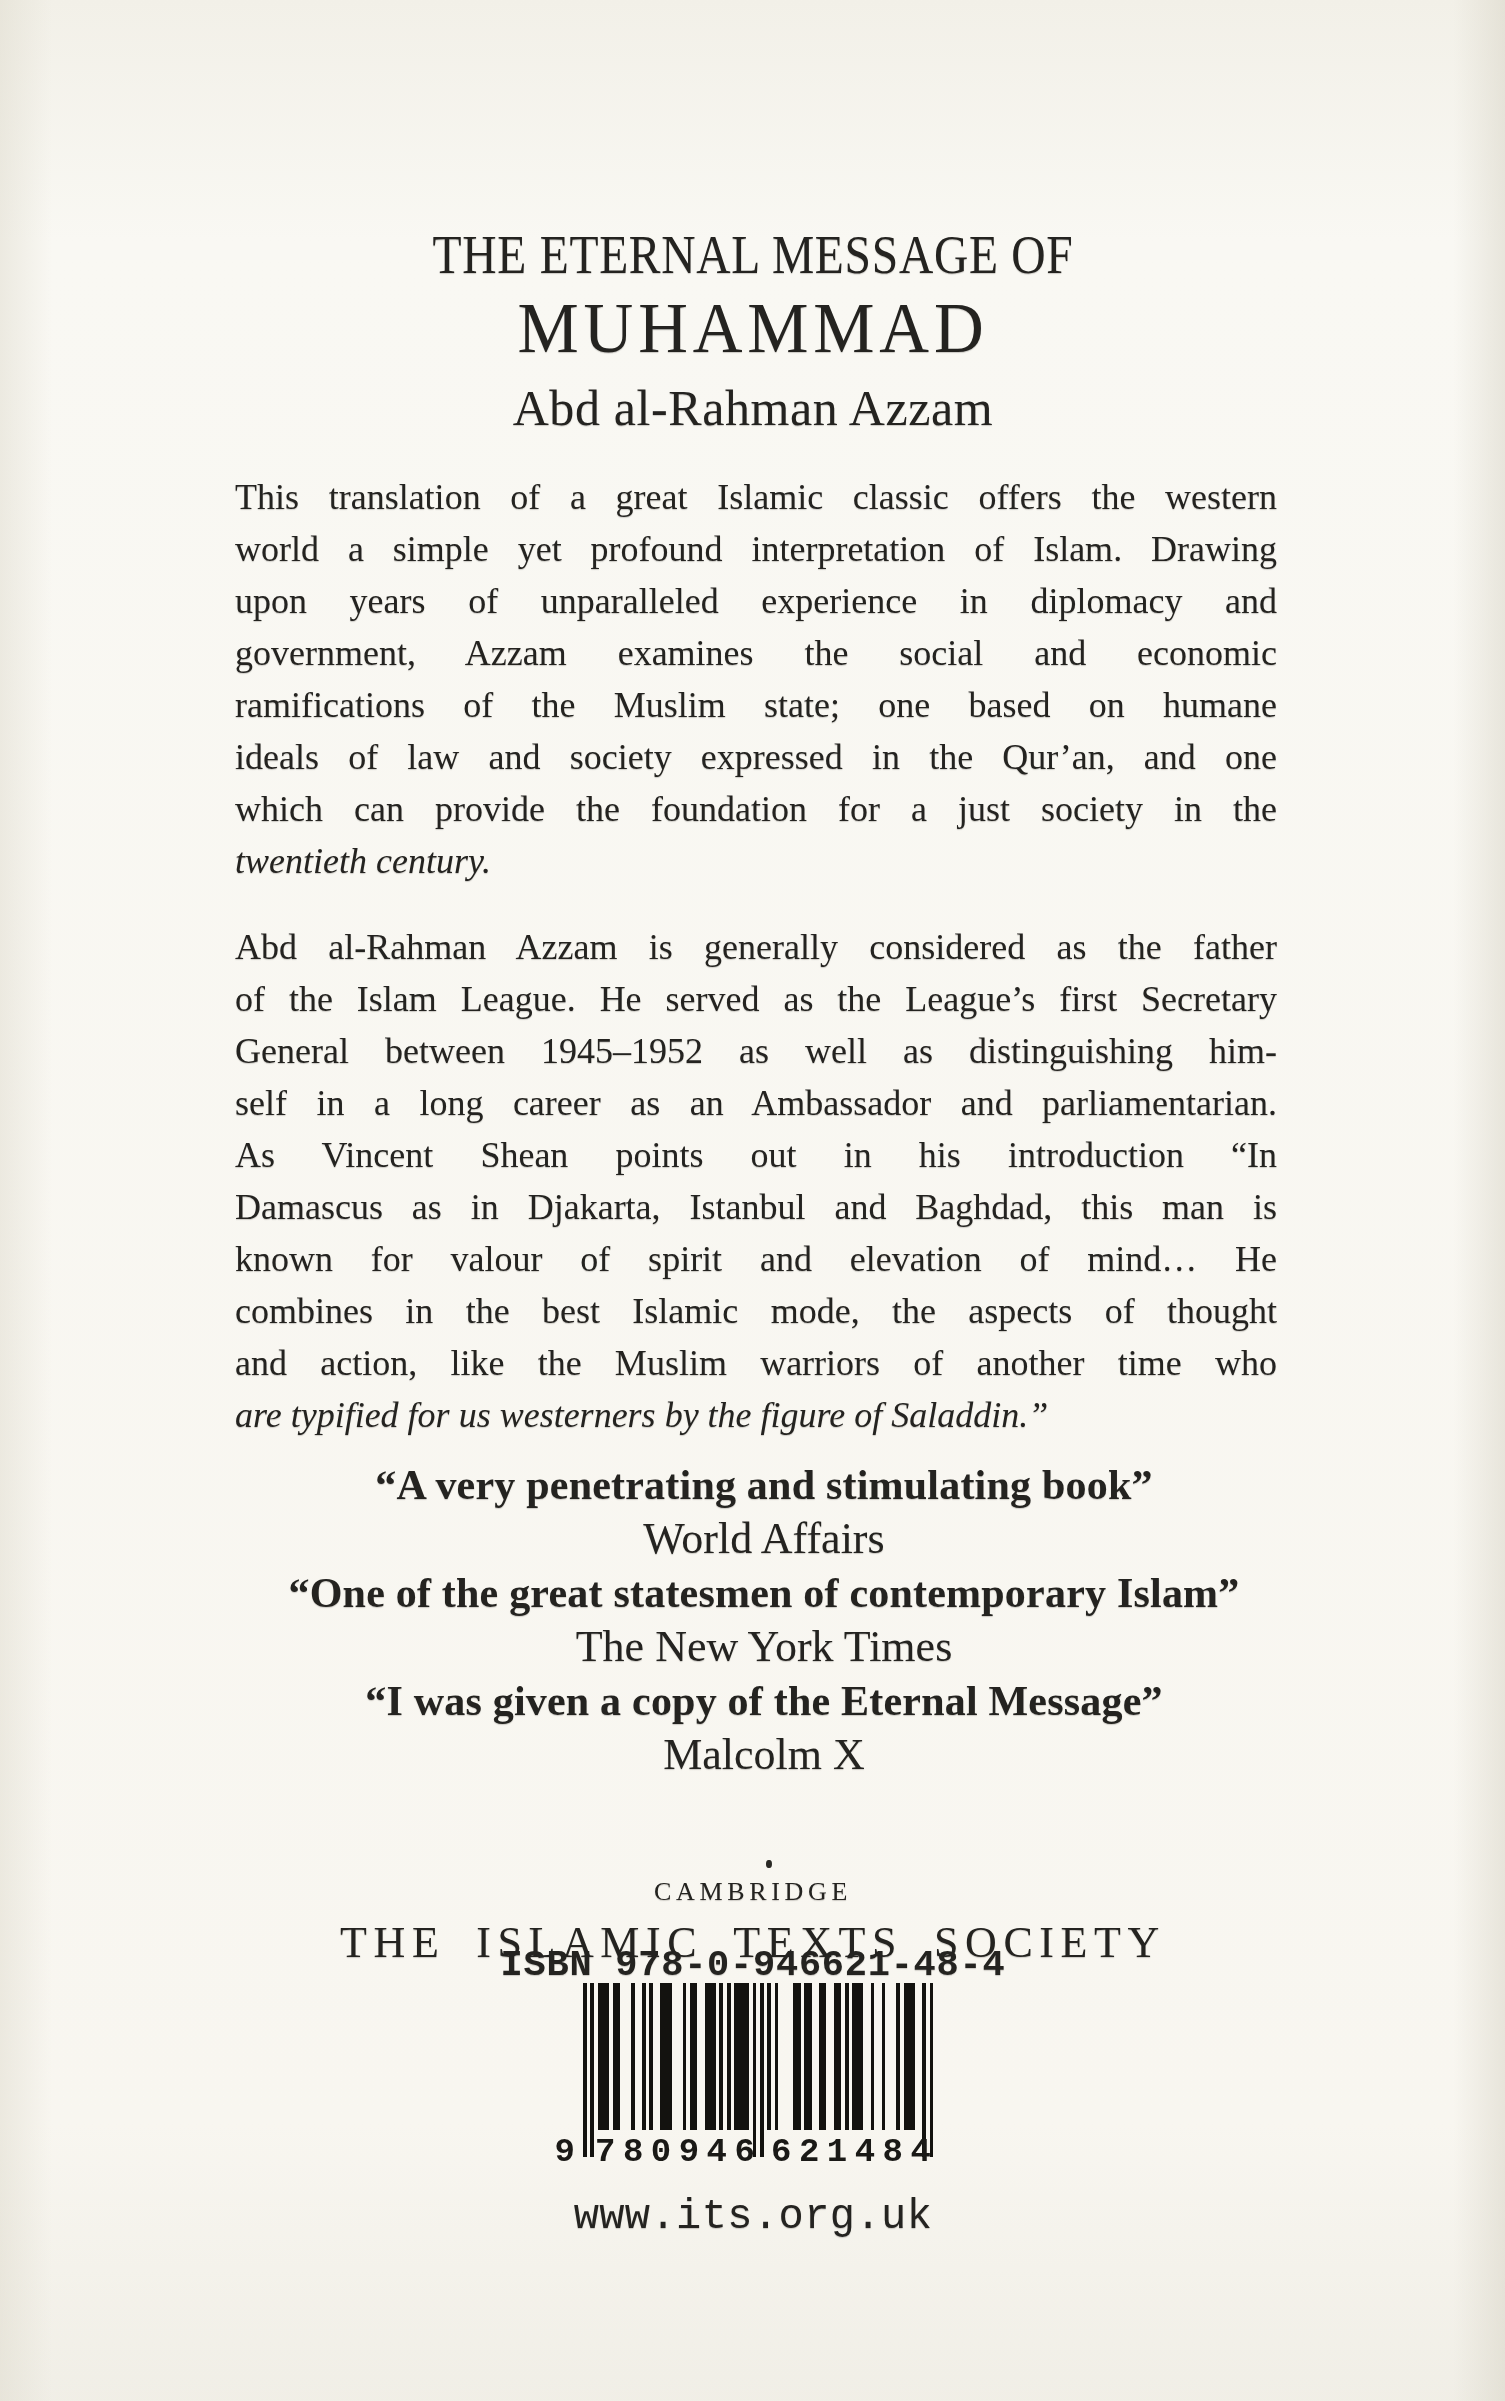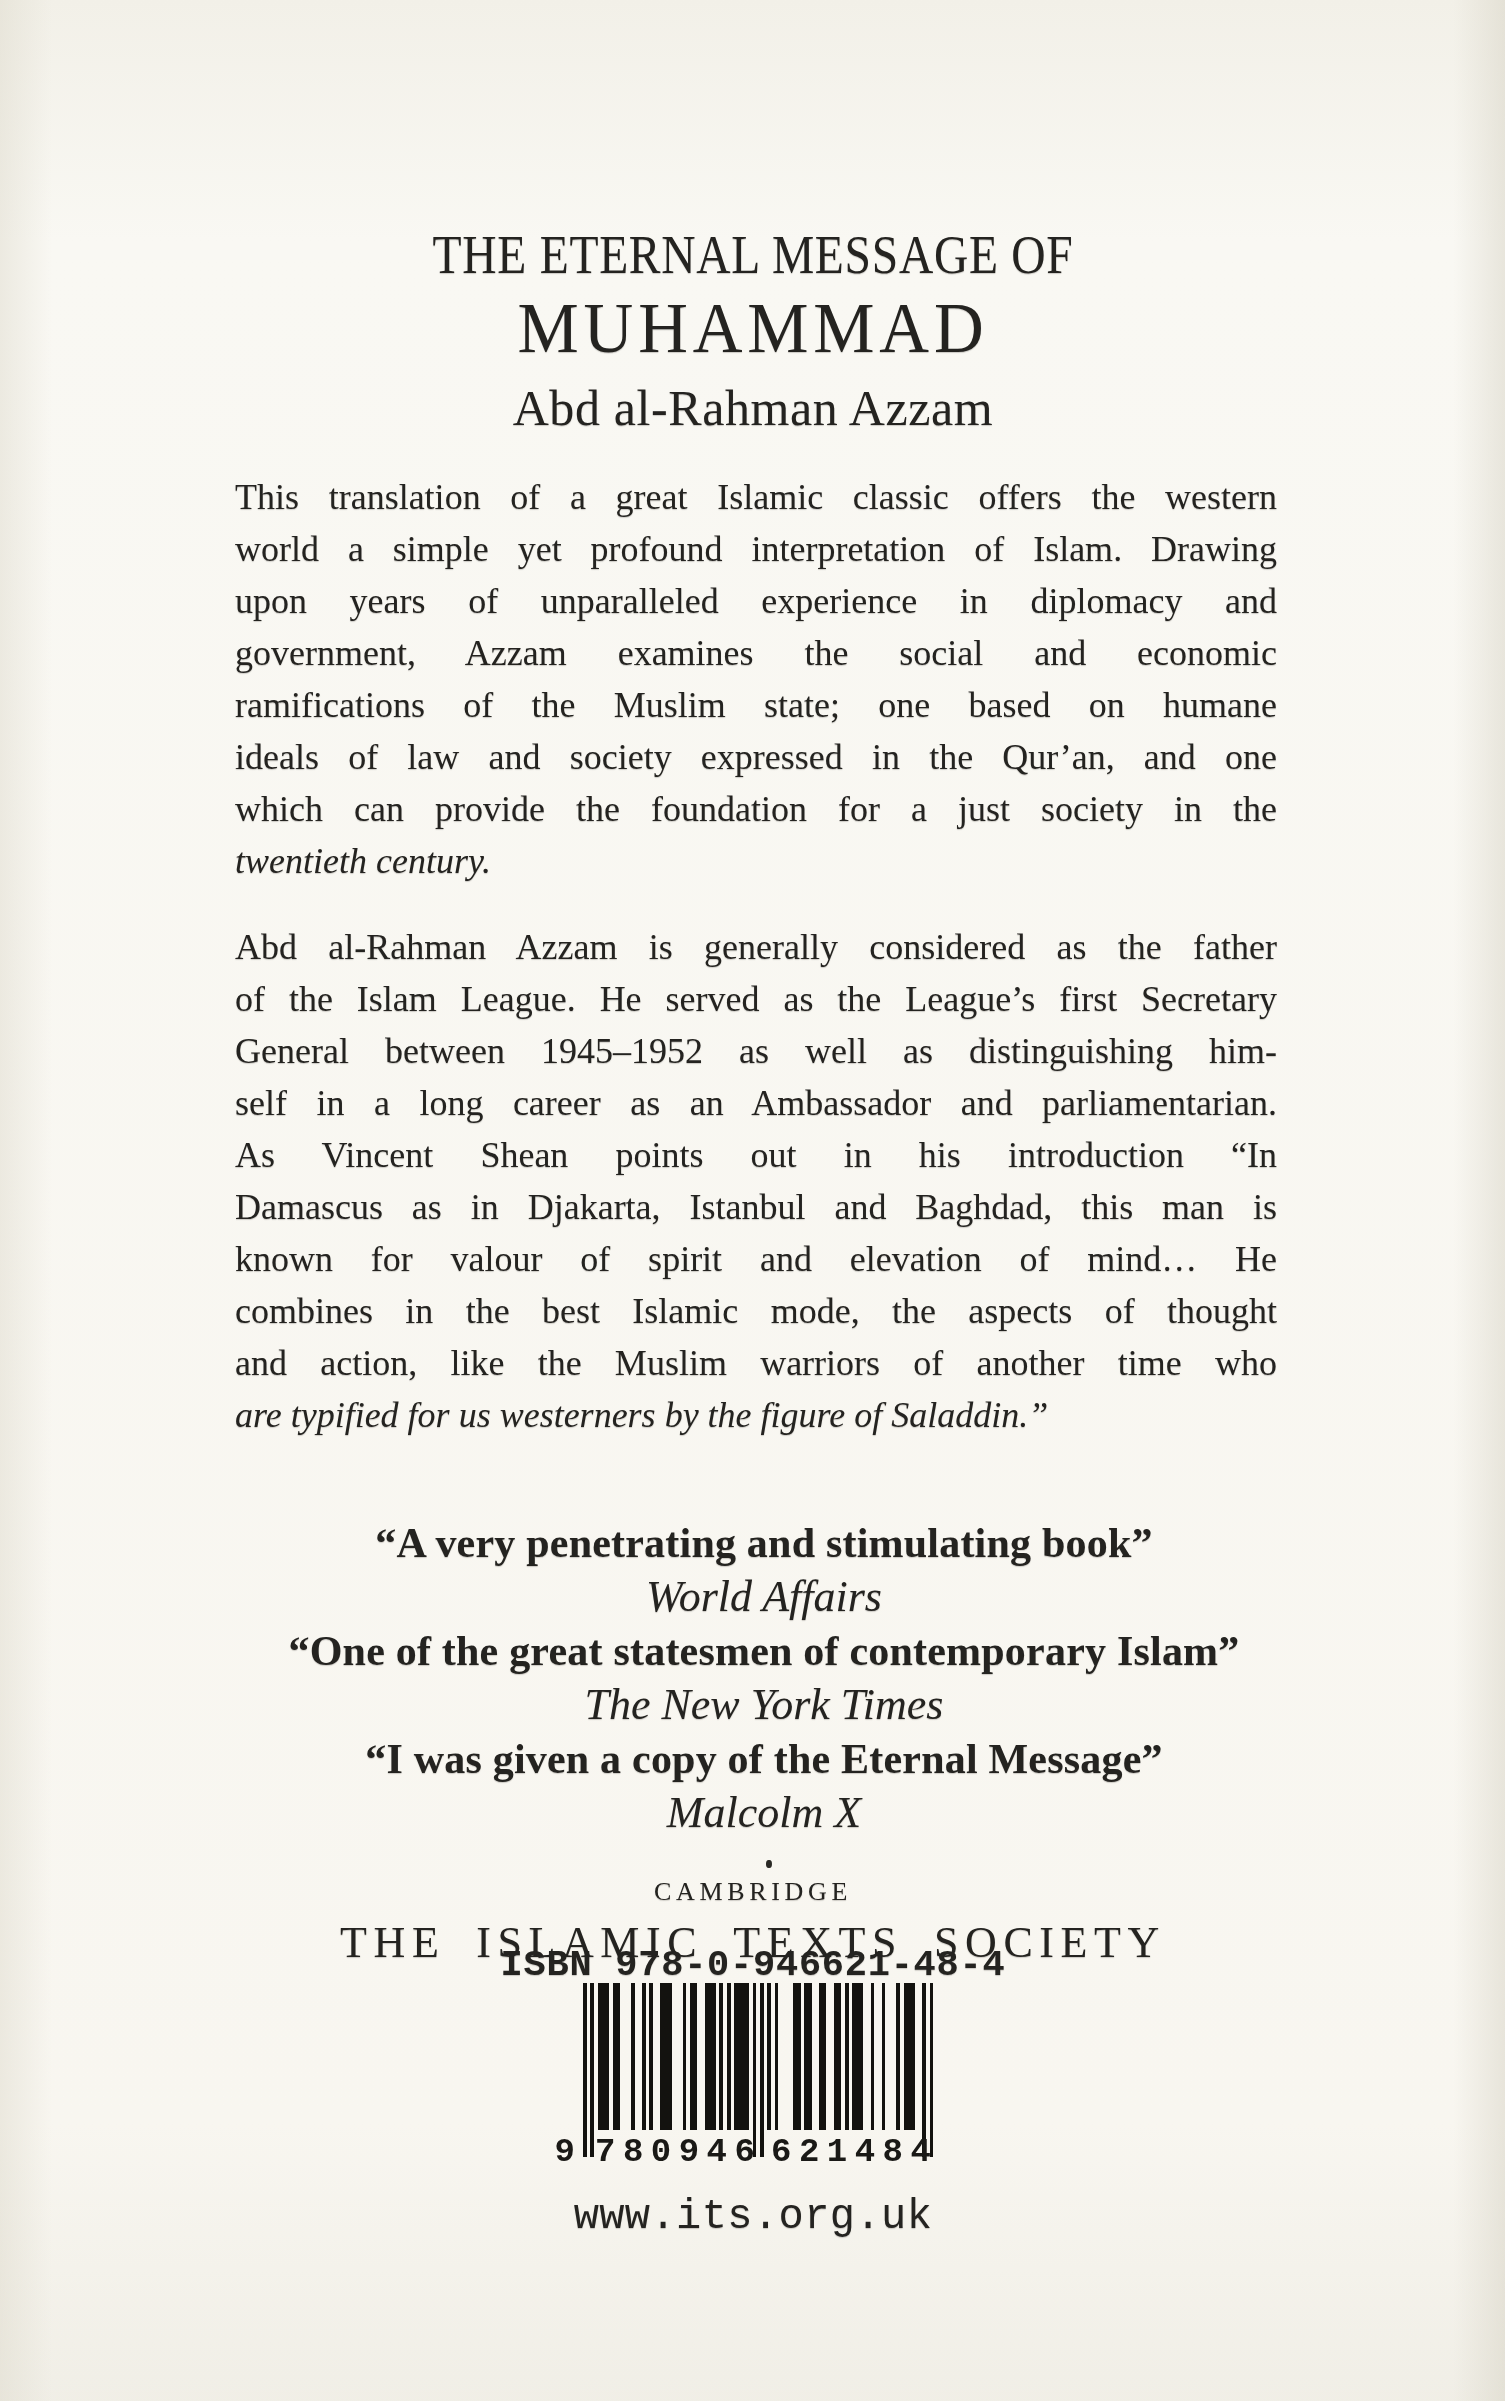--- a/index.html
+++ b/index.html
@@ -26,23 +26,23 @@
   .para{ position:absolute; left:235px; width:1042px; font-size:36px; }
   .para .jl{
     line-height:52px; height:52px; white-space:normal;
     text-align:justify; text-align-last:justify;
   }
   .para .jl.last{ text-align:left; text-align-last:left;font-style:italic; }
   .para1{ top:471px; }
   .para2{ top:921px; }
 
   
-  .blurbs{ top:1516px;margin-left:22px; }
+  .blurbs{ top:1458px;margin-left:22px; }
   .blurbs .quote{ font-weight:700; font-size:42px; line-height:54px; height:54px; letter-spacing:.005em; }
-  .blurbs .source{ font-style:italic; font-size:44px; line-height:54px; height:54px; }
+  .blurbs .source{ font-size:44px; line-height:54px; height:54px; }
 
   
   .society{ top:1917px; font-size:44px; letter-spacing:.15em; word-spacing:.3em; }
   .sep-dot{ position:absolute; top:1860px; left:50%; margin-left:13.4px;
             width:5.3px; height:8.2px; border-radius:50%; background:#2a2925; }
   .city{ top:1877px; font-size:26px; letter-spacing:.18em; }
 
   
   .isbn-line{ top:1944px; font-family:"Liberation Mono", monospace; font-weight:700;
               font-size:37px; letter-spacing:.02em; }

